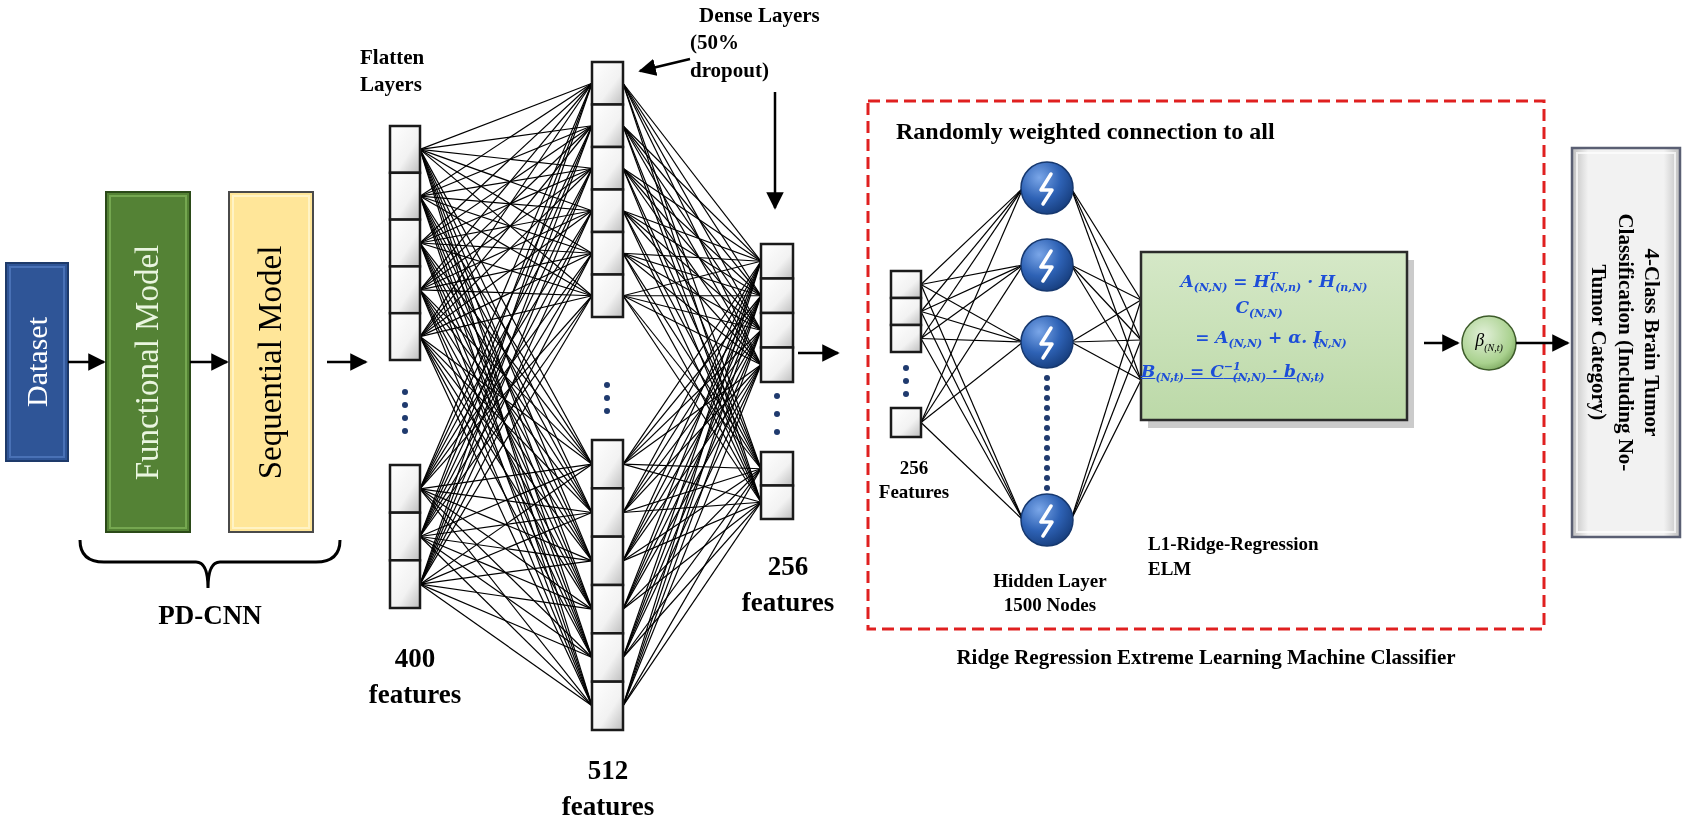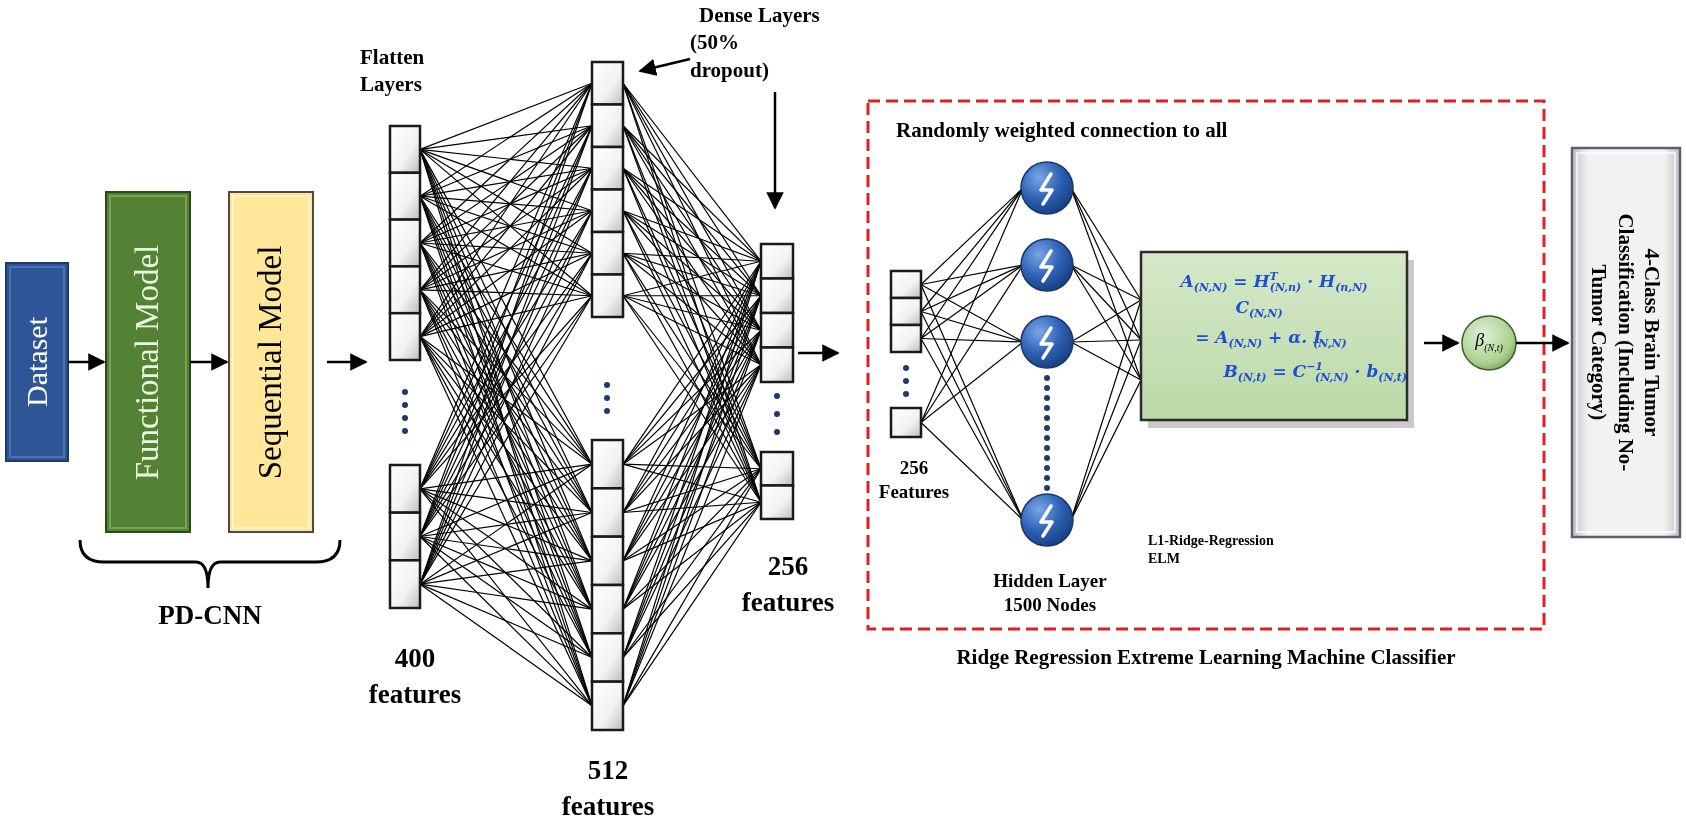--- a/index.html
+++ b/index.html
@@ -396,44 +396,44 @@
 </div>
 <div class="lbl" style="left:548px;top:752px;width:120px;font-size:27px;line-height:1.35;">
   <div>512</div>
   <div>features</div>
 </div>
 <div class="lbl" style="left:728px;top:548px;width:120px;font-size:27px;line-height:1.35;">
   <div>256</div>
   <div>features</div>
 </div>
 
-<div class="lbl" style="left:896px;top:118px;font-size:21px;text-align:left;white-space:nowrap;">Randomly weighted connection to all</div>
+<div class="lbl" style="left:896px;top:118px;font-size:24px;text-align:left;white-space:nowrap;">Randomly weighted connection to all</div>
 
 <div class="lbl" style="left:866px;top:456px;width:96px;font-size:19px;line-height:1.25;">
   <div>256</div>
   <div>Features</div>
 </div>
 
 <div class="lbl" style="left:975px;top:569px;width:150px;font-size:19px;line-height:1.25;">
   <div>Hidden Layer</div>
   <div>1500 Nodes</div>
 </div>
 
-<div class="lbl" style="left:1148px;top:532px;font-size:14px;text-align:left;line-height:1.3;">
+<div class="lbl" style="left:1148px;top:532px;font-size:19px;text-align:left;line-height:1.3;">
   <div>L1-Ridge-Regression</div>
   <div>ELM</div>
 </div>
 
 <div class="lbl" style="left:868px;top:645px;width:676px;font-size:21px;">Ridge Regression Extreme Learning Machine Classifier</div>
 
 <div id="equations" style="position:absolute;left:1141px;top:262px;width:266px;font-family:'DejaVu Serif',serif;font-style:italic;font-weight:bold;font-size:17px;color:#1d4ed8;">
     <div style="text-align: center; line-height: 30px; height: 30px; white-space: nowrap; margin-left: 0px;"><span style="">A</span><sub style="font-size: 11px;">(N,N)</sub><span style=""> = H</span><sup style="font-size: 11px;">T</sup><sub style="font-size: 11px; margin-left: -8px;">(N,n)</sub><span style=""> · H</span><sub style="font-size: 11px;">(n,N)</sub></div>
     <div style="text-align: center; line-height: 30px; height: 30px; white-space: nowrap; margin-left: -30px;"><span style="">C</span><sub style="font-size: 11px;">(N,N)</sub></div>
     <div style="text-align: center; line-height: 30px; height: 30px; white-space: nowrap; margin-left: -6px;"><span style="">= A</span><sub style="font-size: 11px;">(N,N)</sub><span style="">  +  α. I</span><sub style="font-size: 11px; margin-left: -8px;">(N,N)</sub></div>
-    <div style="text-align: right; line-height: 30px; height: 30px; white-space: nowrap; margin-left: 0px;"><span style="">B</span><sub style="font-size: 11px;">(N,t)</sub><span style=""> = C</span><sup style="font-size: 11px;">−1</sup><sub style="font-size: 11px; margin-left: -8px;">(N,N)</sub><span style=""> · b</span><sub style="font-size: 11px;">(N,t)</sub></div>
+    <div style="text-align: left; line-height: 30px; height: 30px; white-space: nowrap; margin-left: 0px; text-decoration: underline;"><span style="">B</span><sub style="font-size: 11px;">(N,t)</sub><span style=""> = C</span><sup style="font-size: 11px;">−1</sup><sub style="font-size: 11px; margin-left: -8px;">(N,N)</sub><span style=""> · b</span><sub style="font-size: 11px;">(N,t)</sub></div>
   </div>
 
 <div class="lbl" style="left:1462px;top:330px;width:54px;font-size:18px;font-style:italic;font-weight:normal;">
   <span>β</span><sub style="font-size:10px;">(N,t)</sub>
 </div>
 
 <div class="vbox" style="left:1572px;top:148px;width:108px;height:389px;">
   <div class="vtext-cw" style="font-weight:bold;font-size:21px;text-align:center;line-height:1.25;">
     <div>4-Class Brain Tumor</div>
     <div>Classification (Including No-</div>

